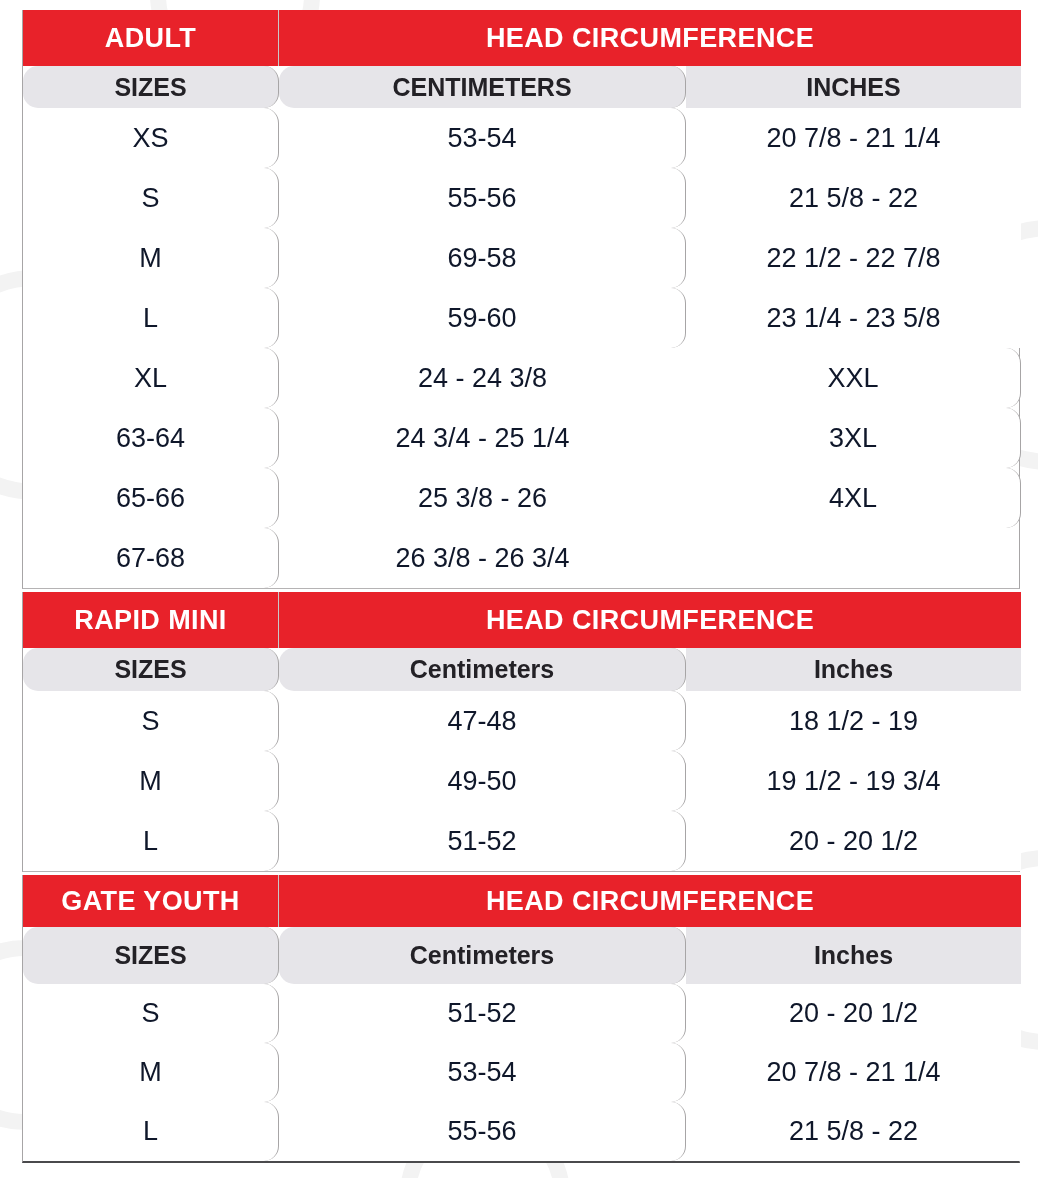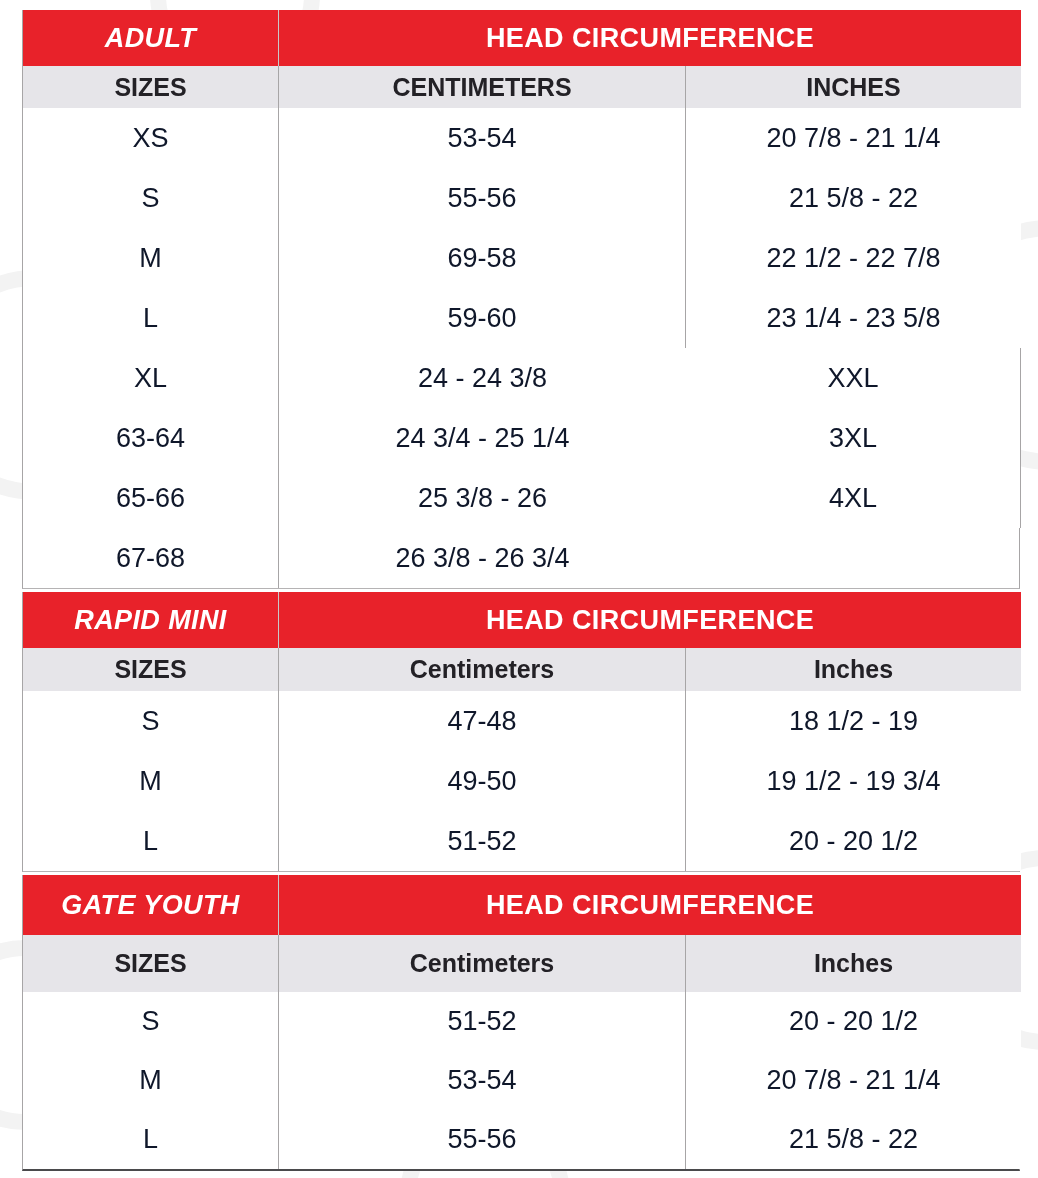--- a/index.html
+++ b/index.html
@@ -40,34 +40,34 @@
   }
   .section.mid { border-bottom: 1px solid #b5b3b4; margin-bottom: 3px; }
   .section.last { border-bottom: 2px solid #4a4a4c; }
 
   .cell {
     display: flex;
     align-items: center;
     justify-content: center;
     text-align: center;
   }
-  .v-line { border-right: 1.5px solid #a7a5a6; }
+  .v-line { border-right: 1.5px solid #a7a5a6; border-radius: 15px; }
 
   
   .red-cell {
     background: #e8222a;
     color: #ffffff;
     font-weight: 700;
     font-size: 27px;
     letter-spacing: 0.4px;
     height: 56px;
   }
-  .red-cell.tall { height: 60px; }
+  .red-cell.tall { height: 52px; }
   .red-cell.span2 { grid-column: 2 / 4; }
-  .red-cell.label-cell { border-right: 1.5px solid #c9c7c8; font-style: italic; }
+  .red-cell.label-cell { border-right: 1.5px solid #c9c7c8; }
 
   
   .sub-cell {
     background: #e6e5e9;
     color: #232126;
     font-weight: 700;
     font-size: 25px;
     height: 42px;
   }
   .sub-cell.h43 { height: 43px; }

